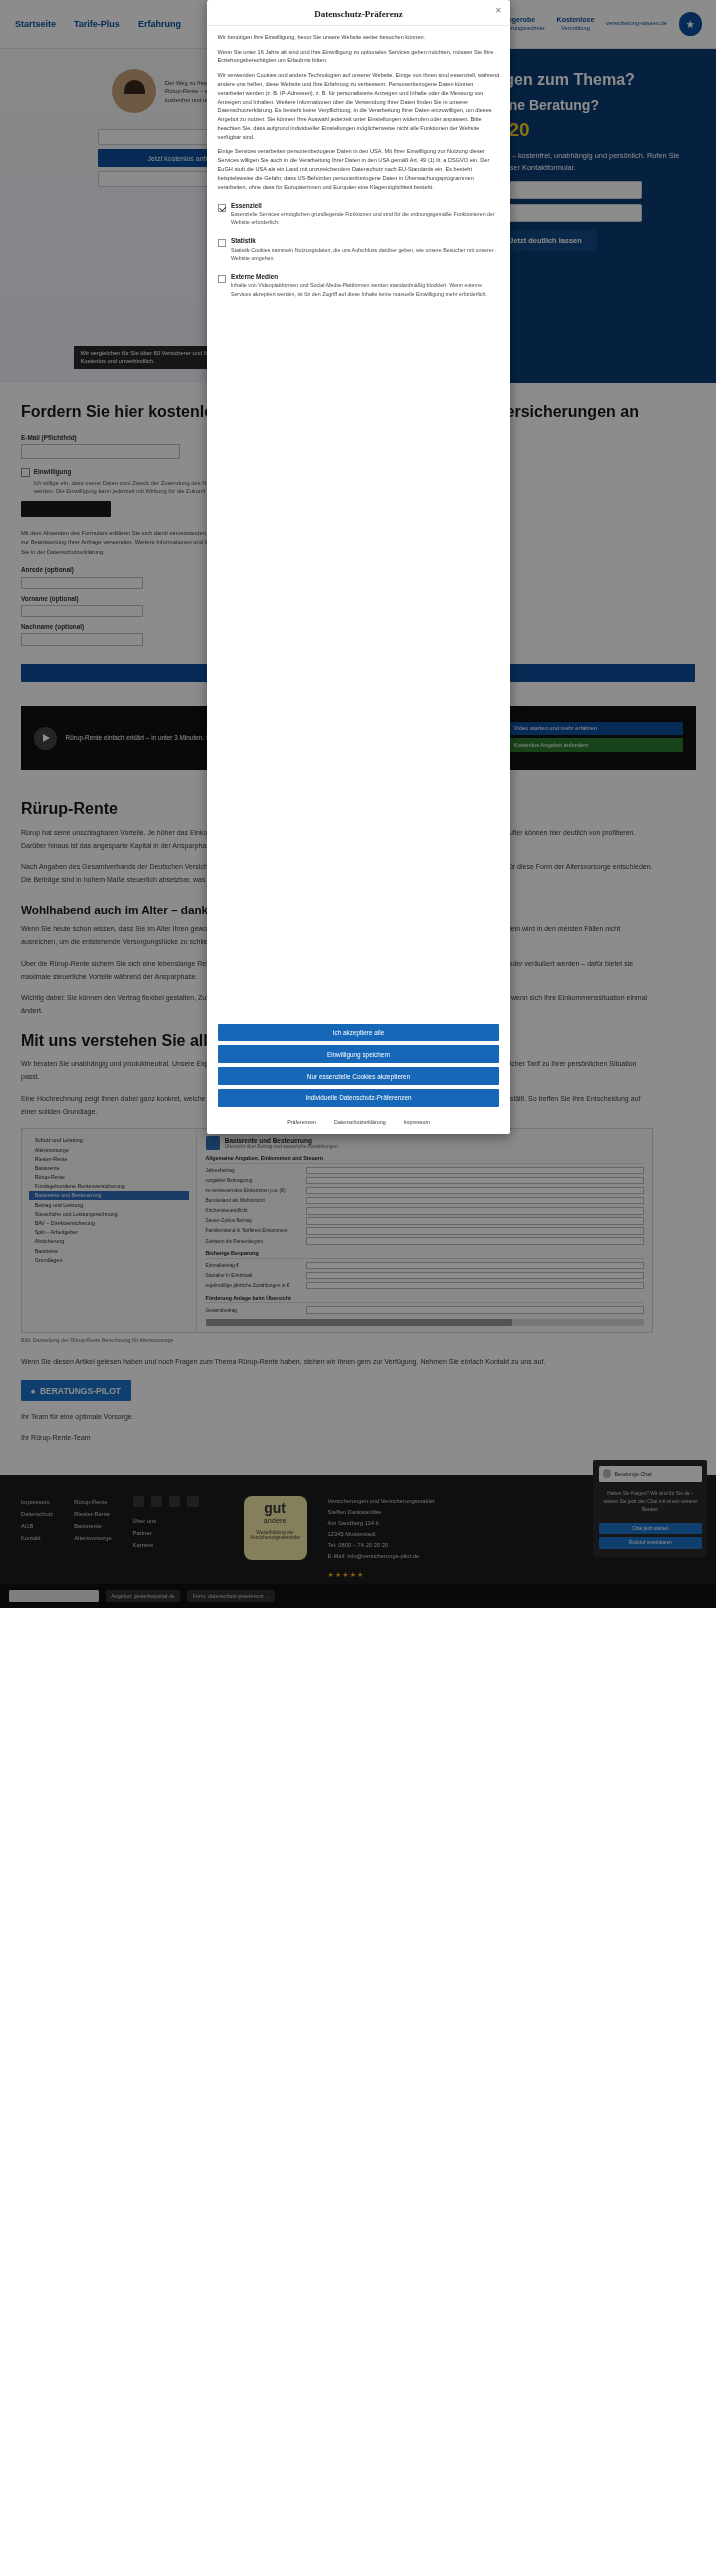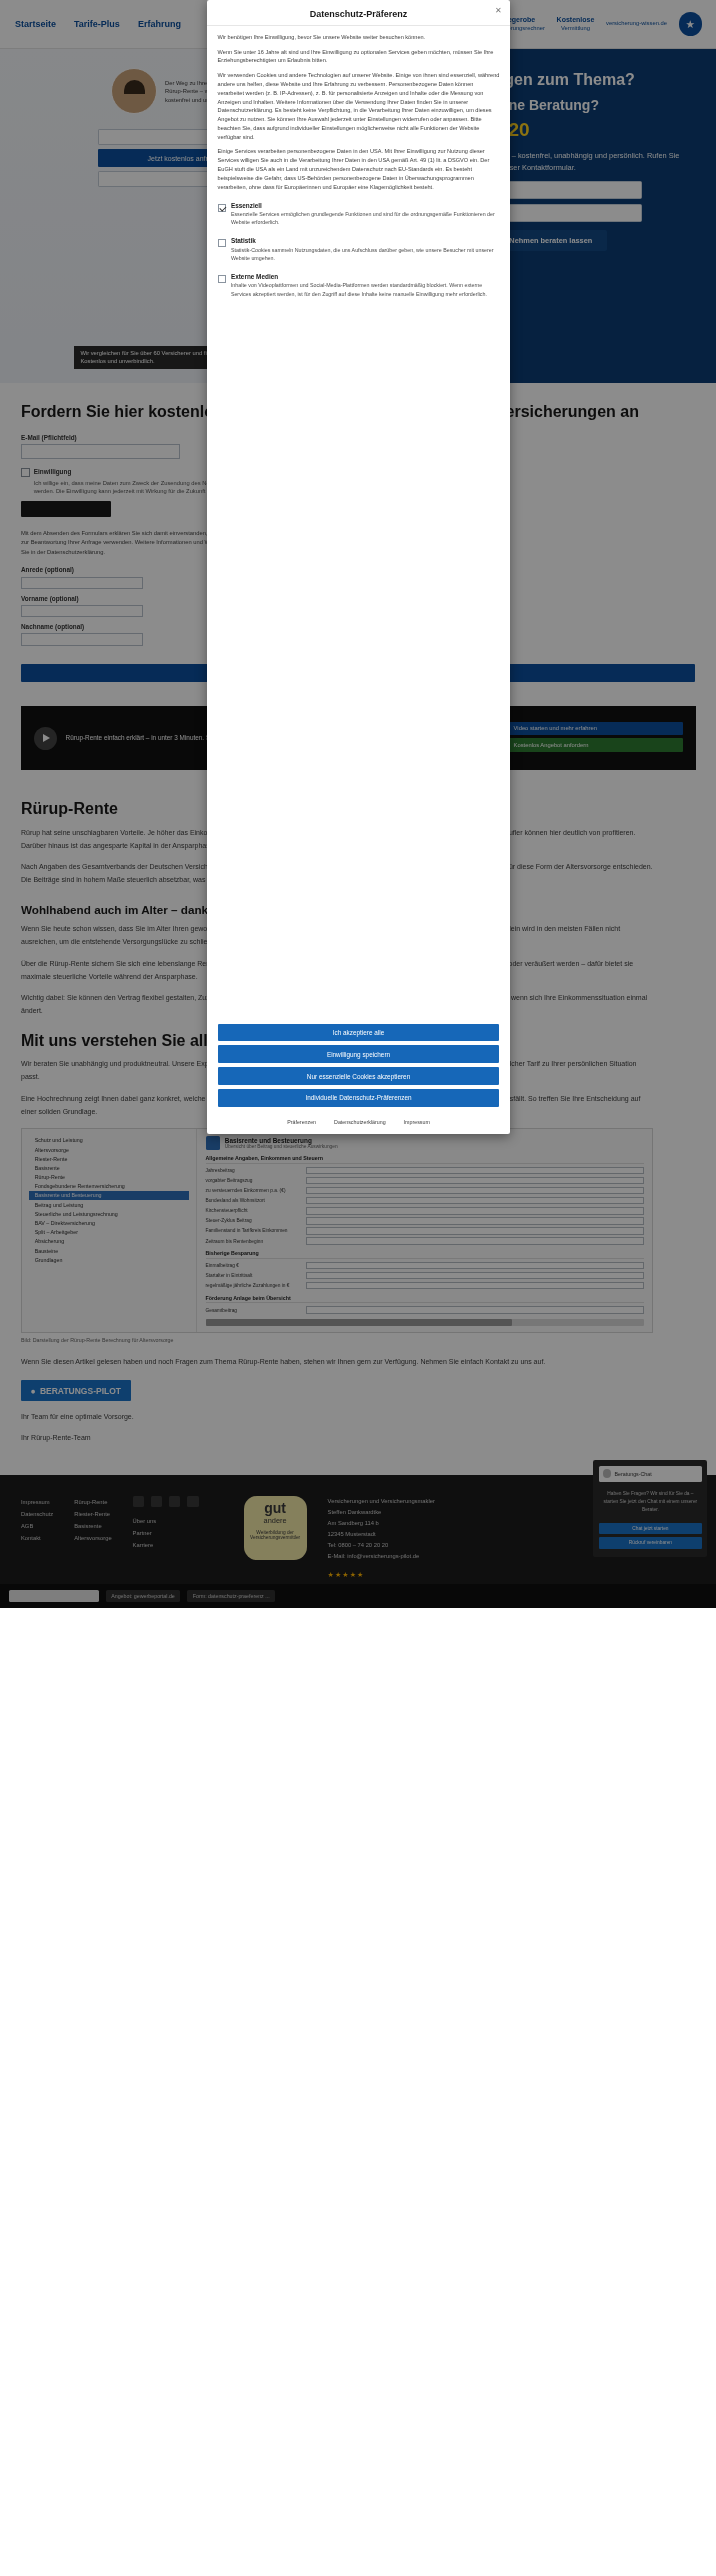--- a/index.html
+++ b/index.html
@@ -165,21 +165,21 @@
 
   
   .footer { background:#1c1c1c; color:#cfcfcf; padding: 21px 21px 16px; margin-top: 16px; }
   .footer-grid { display:flex; gap: 21px; }
   .f-col { font-size: 5.8px; line-height: 2.1; }
   .f-col a { color:#cfcfcf; text-decoration:none; display:block; }
   .f-social { display:flex; gap: 6.4px; margin-bottom: 7.4px; }
   .f-social span { width:11.7px; height:11.7px; border-radius:1.6px; background:#3a3a3a; display:inline-block; }
   .f-addr { font-size: 5.8px; line-height: 1.9; }
   .cert-box { background:#fff; border-radius:1.6px; padding: 4.2px; width: 80px; text-align:center; }
-  .cert-gut { background:#f3e9a8; width: 63px; height: 64px; border-radius:13px; padding:4.2px; color:#3b3b3b; font-size:4.8px; text-align:center; }
+  .cert-gut { background:#f3e9a8; width: 63px; height: 64px; border-radius:8px; padding:4.2px; color:#3b3b3b; font-size:4.8px; text-align:center; }
   .cert-green { background:#e9f5df; width: 80px; border-radius:1.6px; padding:5.3px; color:#2d6b1f; font-size:5.8px; text-align:center;}
   .cert-bnn { background:#c8102e; width: 80px; height: 32px; border-radius:1.6px; color:#fff; font-weight:bold; font-size: 14px; display:flex; align-items:center; justify-content:center; }
   .stars { color:#ffb400; font-size: 7px; letter-spacing:1.1px; }
 
   
   .chat {
     position: absolute; right: 9.6px; bottom: 51px; width: 114px;
     background: #2b2b2b; border-radius: 2.1px; padding: 5.3px; color:#eee;
   }
   .chat-head { background:#fff; border-radius:1.6px; height: 16px; display:flex; align-items:center; padding:0 4.2px; gap:3.2px; }
@@ -203,21 +203,21 @@
   .modal {
     position: absolute; left: 207px; top: 0; width: 303px;
     background: #ffffff; border-radius: 2.1px;
     box-shadow: 0 2.1px 11.7px rgba(0,0,0,0.4);
     z-index: 51;
   }
   .modal-head {
     position: relative; padding: 8.5px 10.6px 6.4px;
     border-bottom: 0.5px solid #e6e6e6; text-align:center;
   }
-  .modal-head h3 { margin:0; font-size: 9px; color:#1a1a1a; }
+  .modal-head h3 { margin:0; font-size: 9px; color:#1a1a1a;font-family:Liberation Serif, serif; }
   .modal-close {
     position:absolute; right: 6.4px; top: 5.3px; width: 10.6px; height: 10.6px;
     font-size: 8px; color:#777; display:flex; align-items:center; justify-content:center;
     cursor:pointer;
   }
   .modal-body { padding: 7.4px 10.6px 5.3px; }
   .modal-body p { font-size: 5.6px; color: #3d3d3d; line-height: 1.6; margin: 0 0 5.3px; }
   .cat { display:flex; gap: 5.3px; margin: 0 0 6.4px; align-items:flex-start; }
   .cat-chk {
     width: 8px; height: 8px; border: 0.5px solid #8a949f; background:#fff;
@@ -282,21 +282,21 @@
   </div>
   <div class="hero-blue">
     <div class="hero-blue-inner">
       <h1>Haben Sie Fragen zum Thema?</h1>
       <h2>Wünschen Sie eine Beratung?</h2>
       <div class="hero-phone">0 – 74 20 20 20</div>
       <div class="hero-sub">Unsere Experten beraten Sie gern – kostenfrei, unabhängig und persönlich. Rufen Sie uns einfach an oder nutzen Sie unser Kontaktformular.</div>
       <div class="hero-field"></div>
       <div class="hero-field"></div>
       <span class="hero-cta">Rückruf anfordern</span>
-      <span class="hero-cta dark">Nehmen beraten lassen</span>
+      <span class="hero-cta dark">Jetzt deutlich lassen</span>
     </div>
   </div>
 </div>
 
 <div class="lead">
   <h2>Fordern Sie hier kostenlos und unverbindlich unsere News zu Versicherungen an</h2>
   <div class="lead-label">E-Mail (Pflichtfeld)</div>
   <div class="lead-input"></div>
 
   <div class="check-row">

